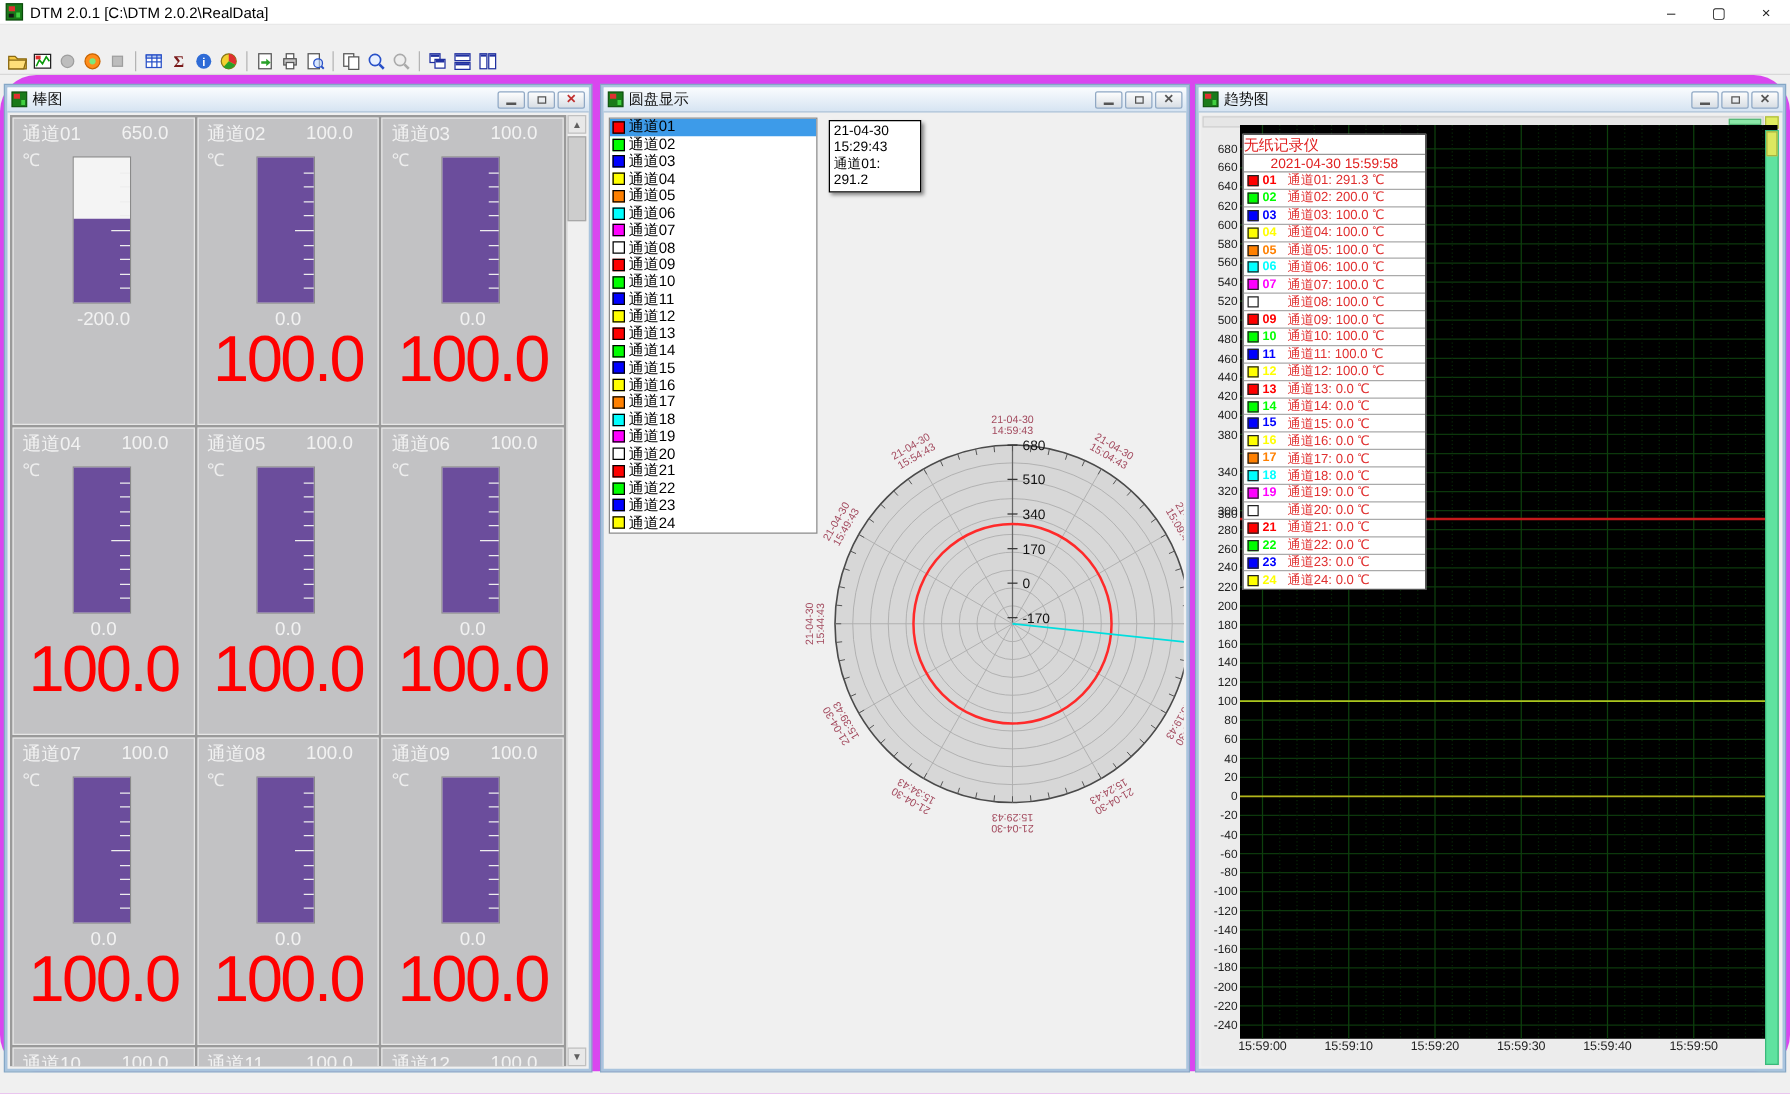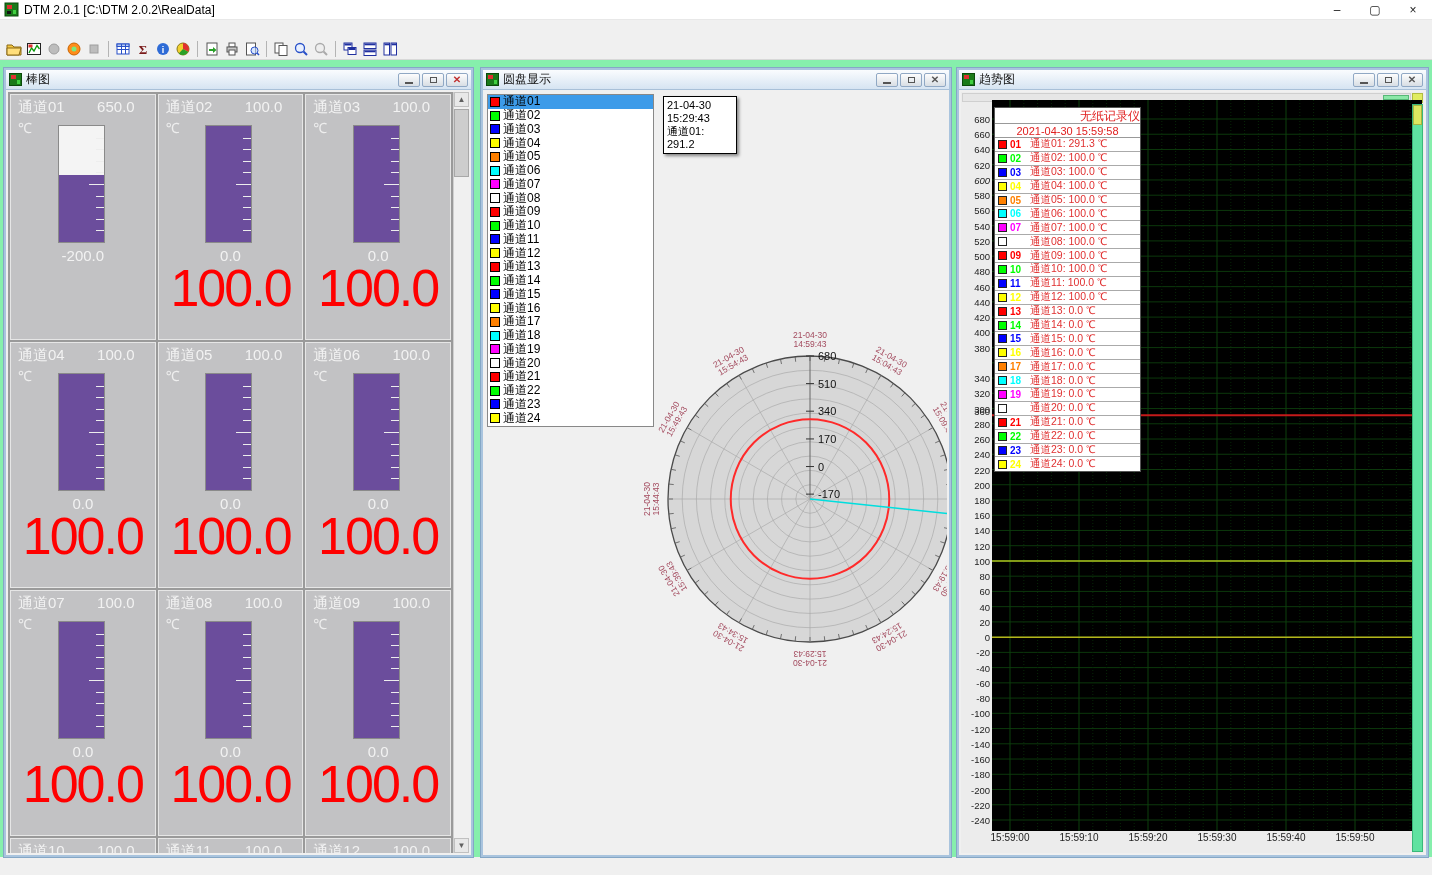--- a/index.html
+++ b/index.html
@@ -13,21 +13,21 @@
   .wincontrols { margin-left:auto; display:flex; height:100%; }
   .wc { width:38px; display:flex; align-items:center; justify-content:center; font-size:12px; color:#222; }
   .menubar { position:absolute; left:0; top:20px; right:0; height:19px; background:#F0F0F0; display:flex; align-items:center; font-size:12px; }
   .menu-item { padding:2px 12px; color:#000; }
   .menu-item.disabled { color:#A8A8A8; }
   .toolbar { position:absolute; left:0; top:39px; right:0; height:21px; background:#F0F0F0; border-bottom:1px solid #D8D8D8; display:flex; align-items:center; padding-left:4px; }
   .tbtn { width:20px; height:18px; display:flex; align-items:center; justify-content:center; }
   .tsep { width:1px; height:16px; background:#B4B4B4; margin:0 4px; }
 
   
-  .mdi { position:absolute; left:0; top:60px; right:0; bottom:18px; background:#86efac; }
+  .mdi { position:absolute; left:0; top:60px; right:0; bottom:18px; background:#d946ef;border-radius:29px; }
   .win { position:absolute; background:#F0F0F0; border:2px solid #A9C4DE; outline:1px solid #85A7C6; }
   .win-title { height:20px; background:linear-gradient(#FAFCFE,#D6E4F2); border-bottom:1px solid #A8C0D8; display:flex; align-items:center; padding:0 3px; font-size:12px; color:#111; }
   .win-title .wicon { width:13px; height:13px; margin-right:4px; }
   .wbtns { margin-left:auto; display:flex; gap:2px; }
   .wbtn { width:22px; height:14px; border:1px solid #90A8C4; border-radius:2px; background:linear-gradient(#FDFDFD,#D8DEE4); display:flex; align-items:center; justify-content:center; }
   .g-min { width:8px; height:2px; background:#555; margin-top:6px; }
   .g-max { width:7px; height:6px; border:1px solid #555; }
   .g-close { font-size:10px; font-weight:bold; color:#C03030; line-height:10px; }
   .g-close.gray { color:#555; }
 
@@ -61,21 +61,21 @@
   .hthumb { position:absolute; right:1px; top:1px; width:26px; height:5px; background:#8CE8A8; border:1px solid #58B878; }
   .corner { position:absolute; right:1px; top:1px; width:11px; height:10px; background:#E0EC60; border:1px solid #B0BC40; }
   .vscroll2 { position:absolute; right:1px; top:12px; bottom:1px; width:11px; background:#5FE2A0; border:1px solid #3AB87A; }
   .vthumb { position:absolute; left:0; right:0; top:0; height:20px; background:#DCE860; border:1px solid #A8B440; }
   .ygutter { position:absolute; left:0; top:0; width:31px; bottom:0; }
   .ylab { position:absolute; right:2px; font-size:9.5px; color:#222; }
   #chartBox { position:absolute; left:31px; top:8px; width:430px; height:731px; background:#000; }
   .xlabels { position:absolute; left:0; top:740px; height:14px; right:0; font-size:10px; color:#222; }
   .xlab { position:absolute; transform:translateX(-50%); white-space:nowrap; }
   .legend { position:absolute; left:33px; top:15px; width:147px; background:#FFF; border:1px solid #555; }
-  .lg-title { color:#E02020; text-align:right; font-size:12px; height:16px; line-height:17px; border-bottom:1px solid #999; }
+  .lg-title { color:#E02020; text-align:left; font-size:12px; height:16px; line-height:17px; border-bottom:1px solid #999; }
   .lg-ts { color:#E02020; text-align:center; font-size:11px; height:14px; line-height:14px; border-bottom:1px solid #999; }
   .lg-row { display:flex; align-items:center; height:13.9px; border-bottom:1px solid #AAA; padding-left:3px; gap:3px; overflow:hidden; }
   .lg-row:last-child { border-bottom:none; }
   .lg-sw { width:9px; height:9px; border:1px solid #222; flex:none; }
   .lg-num { width:17px; font-weight:bold; font-size:10px; flex:none; }
   .lg-text { color:#E03030; font-size:10.5px; white-space:nowrap; }
 
   
   .statusbar { position:absolute; left:0; right:0; bottom:0; height:18px; background:#EDEDED; border-top:1px solid #FFF; display:flex; font-size:12px; color:#222; overflow:hidden; }
   .sb-panel { border-right:1px solid #BEBEBE; box-shadow:inset 0 1px 0 #FFF; padding:7px 5px 0 5px; white-space:pre; overflow:hidden; flex:none; }
@@ -747,21 +747,21 @@
       <div id="trendClient">
         <div class="hscroll">
             <div class="hthumb"></div>
           </div>
         <div class="corner"></div>
         <div class="ygutter">
             <div class="ylab" style="top: 22px;">680</div>
             <div class="ylab" style="top: 37.2391px;">660</div>
             <div class="ylab" style="top: 52.4783px;">640</div>
             <div class="ylab" style="top: 67.7174px;">620</div>
-            <div class="ylab" style="top: 82.9565px; font-style: italic;">600</div>
+            <div class="ylab" style="top: 82.9565px;">600</div>
             <div class="ylab" style="top: 98.1957px;">580</div>
             <div class="ylab" style="top: 113.435px;">560</div>
             <div class="ylab" style="top: 128.674px;">540</div>
             <div class="ylab" style="top: 143.913px;">520</div>
             <div class="ylab" style="top: 159.152px;">500</div>
             <div class="ylab" style="top: 174.391px;">480</div>
             <div class="ylab" style="top: 189.63px;">460</div>
             <div class="ylab" style="top: 204.87px;">440</div>
             <div class="ylab" style="top: 220.109px;">420</div>
             <div class="ylab" style="top: 235.348px;">400</div>
@@ -893,21 +893,21 @@
           <div class="lg-ts">2021-04-30 15:59:58</div>
           <div id="legendRows">
               <div class="lg-row">
                 <span class="lg-sw" style="background: rgb(255, 0, 0);"></span>
                 <span class="lg-num" style="color: rgb(255, 0, 0);">01</span>
                 <span class="lg-text">通道01: 291.3 ℃</span>
               </div>
               <div class="lg-row">
                 <span class="lg-sw" style="background: rgb(0, 255, 0);"></span>
                 <span class="lg-num" style="color: rgb(0, 255, 0);">02</span>
-                <span class="lg-text">通道02: 100.0 ℃</span>
+                <span class="lg-text">通道02: 200.0 ℃</span>
               </div>
               <div class="lg-row">
                 <span class="lg-sw" style="background: rgb(0, 0, 255);"></span>
                 <span class="lg-num" style="color: rgb(0, 0, 255);">03</span>
                 <span class="lg-text">通道03: 100.0 ℃</span>
               </div>
               <div class="lg-row">
                 <span class="lg-sw" style="background: rgb(255, 255, 0);"></span>
                 <span class="lg-num" style="color: rgb(255, 255, 0);">04</span>
                 <span class="lg-text">通道04: 100.0 ℃</span>

